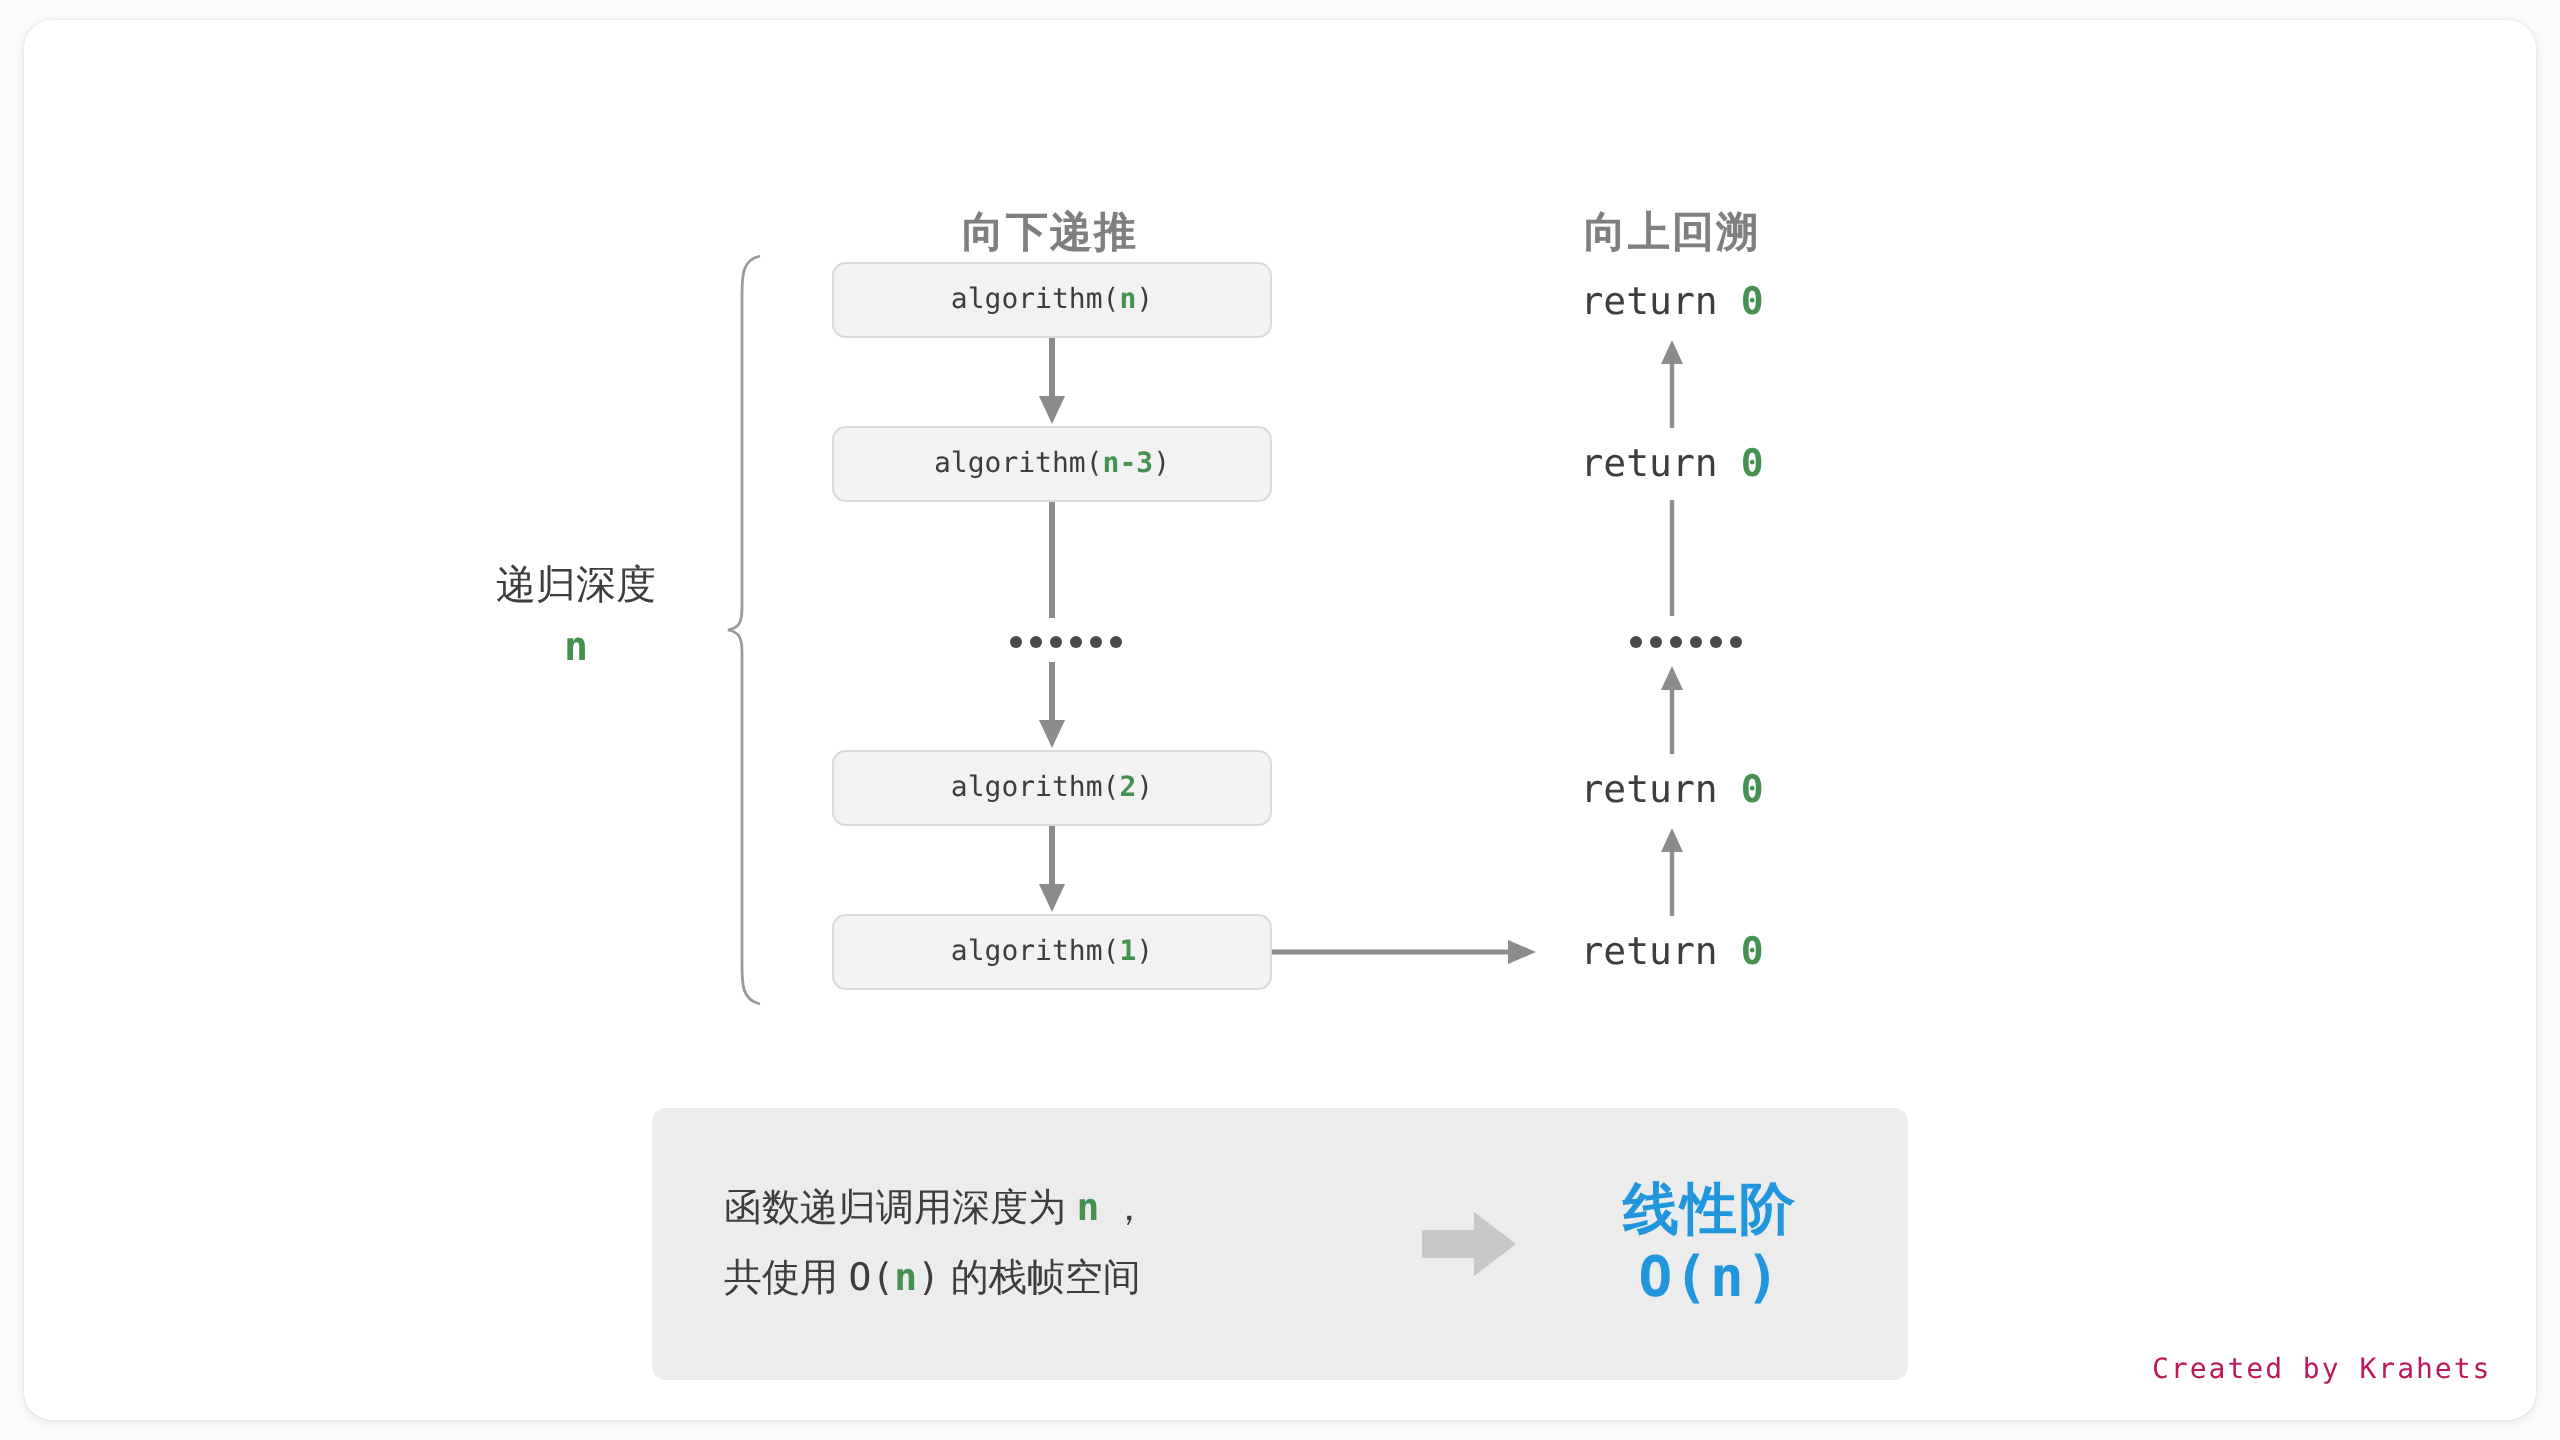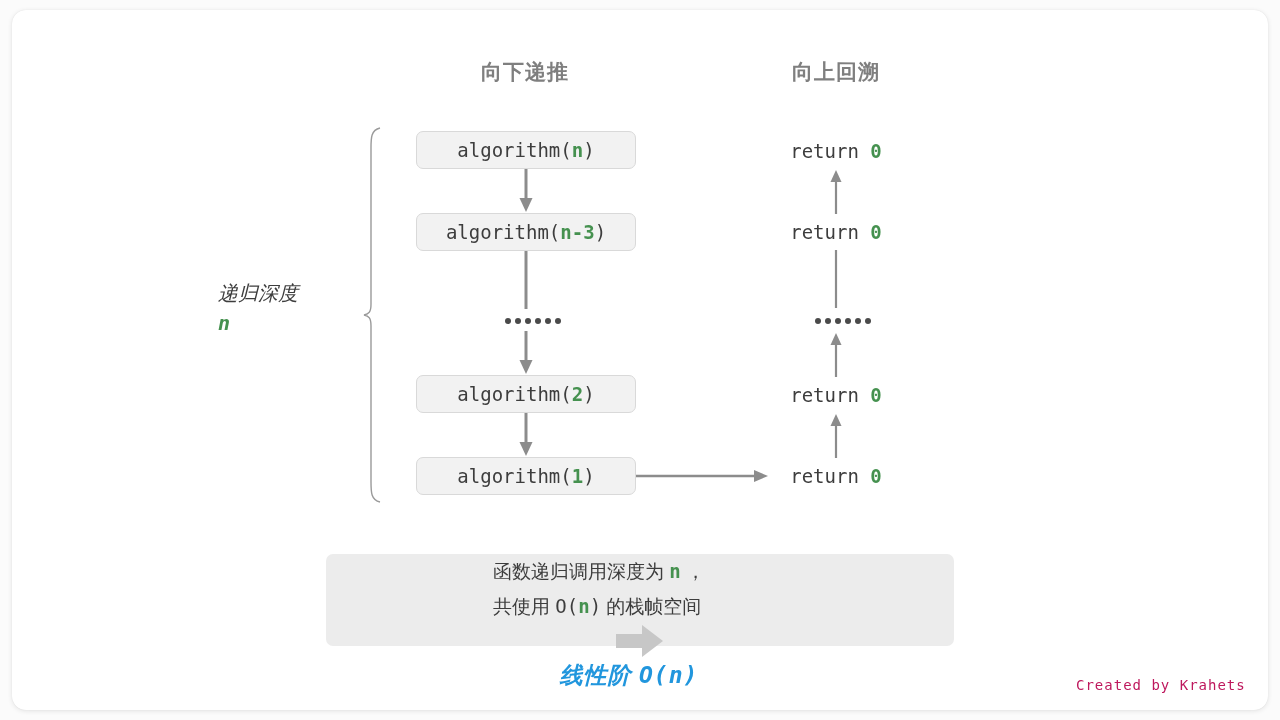--- a/index.html
+++ b/index.html
@@ -36,35 +36,36 @@
   .abs { position: absolute; }
 
   
   .col-header {
     font-size: 21px;
     font-weight: bold;
     color: #7f7f7f;
     letter-spacing: 1px;
     text-align: center;
     white-space: nowrap;
+    margin-top: 44px;
   }
 
   
   .call-box {
     box-sizing: border-box;
     width: 220px;
     height: 38px;
     background: #f2f2f2;
     border: 1px solid #d9d9d9;
     border-radius: 7px;
     display: flex;
     align-items: center;
     justify-content: center;
     font-family: "DejaVu Sans Mono", "Liberation Mono", monospace;
-    font-size: 19px;
+    font-size: 14px;
     color: #3d3d3d;
     letter-spacing: 0px;
   }
   .call-box .arg {
     color: #45914f;
     font-weight: bold;
   }
 
   
   .ret-label {
@@ -92,23 +93,23 @@
     height: 6px;
     border-radius: 50%;
     background: #4a4a4a;
   }
 
   
   .arrow-svg { display: block; overflow: visible; }
 
   
   .depth-label {
+    text-align: center;
     white-space: nowrap;
     width: 140px;
-    font-style: italic;
   }
   .depth-label .t1 {
     font-size: 20px;
     color: #3d3d3d;
     line-height: 30px;
     display: block;
   }
   .depth-label .t2 {
     font-size: 20px;
     font-weight: bold;
@@ -124,26 +125,25 @@
     font-weight: bold;
     color: #6e6e6e;
     line-height: 27px;
     white-space: nowrap;
   }
 
   
   .summary-panel {
     box-sizing: border-box;
     width: 628px;
-    height: 92px;
+    height: 136px;
     background: #ececec;
     border-radius: 7px;
     display: flex;
     align-items: center;
-    flex-direction: column;
   }
   .summary-left {
     width: 330px;
     padding-left: 36px;
     font-size: 19px;
     color: #3d3d3d;
     line-height: 34px;
   }
   .summary-left .hl {
     color: #45914f;
@@ -165,26 +165,25 @@
     padding-right: 22px;
   }
   .summary-right .line1 {
     font-size: 21px;
     font-weight: bold;
     color: #2b2b2b;
     line-height: 34px;
     letter-spacing: 1px;
   }
   .summary-right .line2 {
-    font-size: 23px;
+    font-size: 28px;
     font-weight: bold;
     color: #2196dd;
     line-height: 34px;
     letter-spacing: 1px;
-    font-style: italic;
   }
   .summary-right .line2 .mono {
     font-family: "DejaVu Sans Mono", "Liberation Mono", monospace;
   }
 
   
   .watermark {
     font-family: "DejaVu Sans Mono", "Liberation Mono", monospace;
     font-size: 14px;
     color: #be185d;

